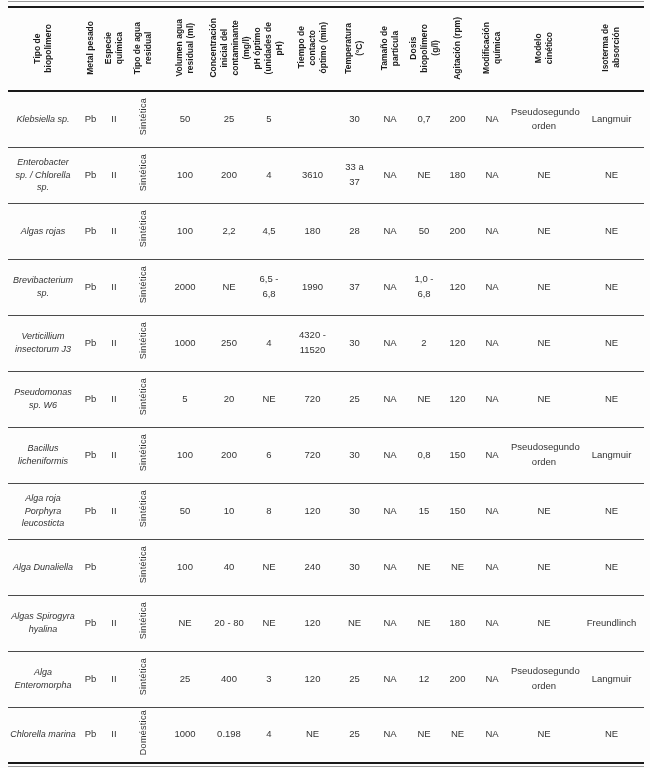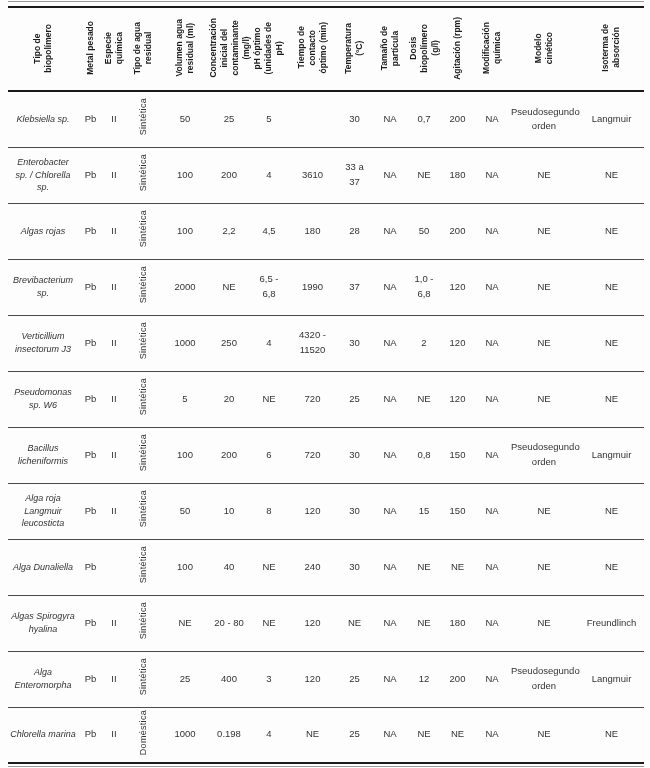--- a/index.html
+++ b/index.html
@@ -232,21 +232,21 @@
           <td>720</td>
           <td>30</td>
           <td>NA</td>
           <td>0,8</td>
           <td>150</td>
           <td>NA</td>
           <td>Pseudosegundo orden</td>
           <td>Langmuir</td>
         </tr>
         <tr>
-          <td class="species">Alga roja Langmuir leucosticta</td>
+          <td class="species">Alga roja Porphyra leucosticta</td>
           <td>Pb</td>
           <td>II</td>
           <td><span class="rot-cell">Sintética</span></td>
           <td>50</td>
           <td>10</td>
           <td>8</td>
           <td>120</td>
           <td>30</td>
           <td>NA</td>
           <td>15</td>

